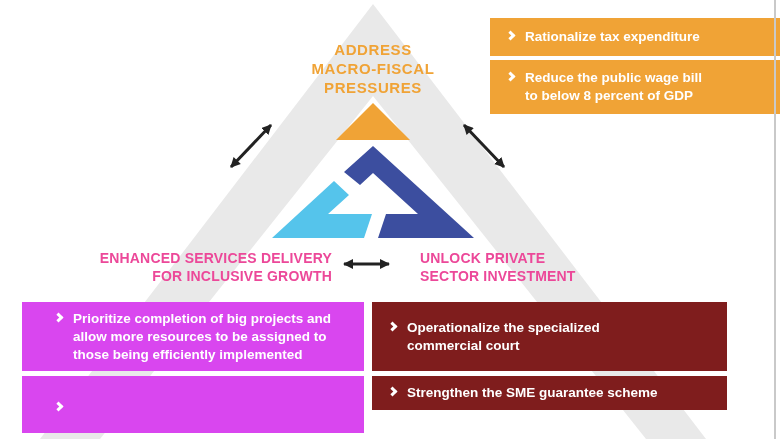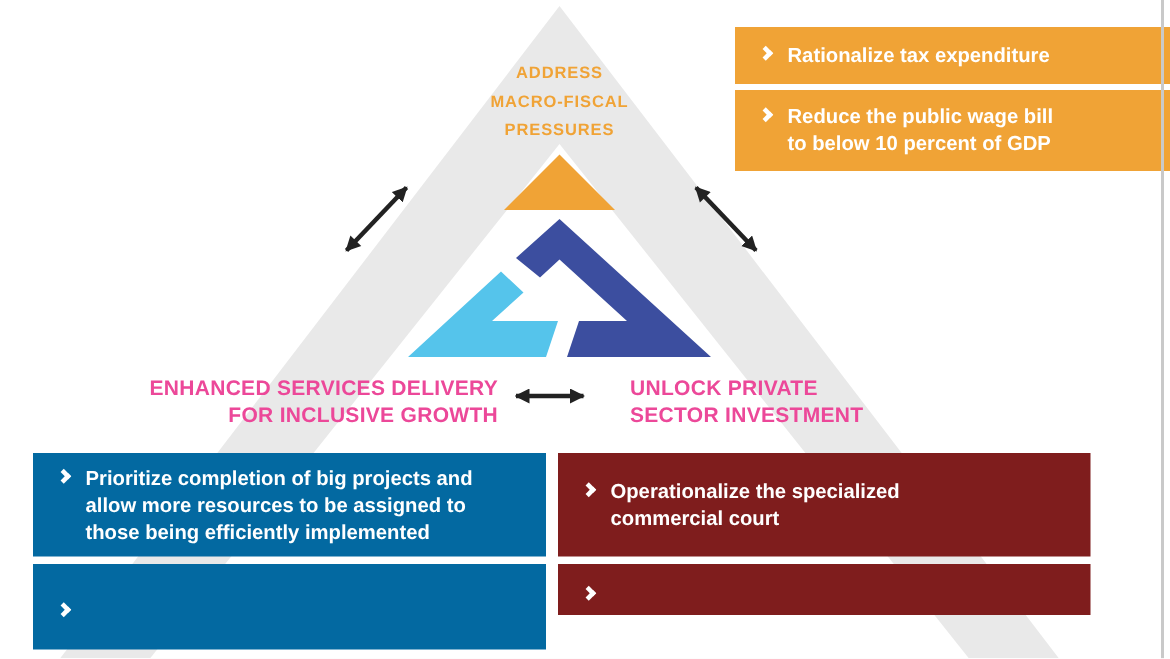--- a/index.html
+++ b/index.html
@@ -4,41 +4,41 @@
 <style>
   * { margin:0; padding:0; box-sizing:border-box; }
   html,body { background:#ffffff; }
   body { font-family:"Liberation Sans","DejaVu Sans",sans-serif; }
   .figure { position:relative; width:780px; height:439px; background:#fff; overflow:hidden; }
   .bg-svg { position:absolute; left:0; top:0; }
 
   .header-title {
     position:absolute; left:280px; top:40px; width:186px;
     text-align:center; color:#F0A336; font-weight:bold;
-    font-size:11px; line-height:19px; letter-spacing:0.6px; white-space:pre-line;
+    font-size:15px; line-height:19px; letter-spacing:0.6px; white-space:pre-line;
   }
   .left-label {
     position:absolute; left:58px; top:250px; width:274px; text-align:right;
     color:#ec4899; font-weight:bold; font-size:14px; line-height:17.5px;
     letter-spacing:0.2px; white-space:pre-line;
   }
   .right-label {
     position:absolute; left:420px; top:250px; width:220px; text-align:left;
     color:#ec4899; font-weight:bold; font-size:14px; line-height:17.5px;
     letter-spacing:0.2px; white-space:pre-line;
   }
 
   .stack { position:absolute; display:flex; flex-direction:column; }
   .stack-orange { left:490px; top:18px; width:308px; gap:4px; }
   .stack-blue   { left:22px;  top:302px; width:342px; gap:5px; }
   .stack-navy   { left:372px; top:302px; width:355px; gap:5px; }
 
   .action-box { display:flex; color:#fff; }
   .stack-orange .action-box { background:#F0A336; }
-  .stack-blue   .action-box { background:#0369a1; }
+  .stack-blue   .action-box { background:#d946ef;padding-left:16px; }
   .stack-navy   .action-box { background:#7f1d1d; }
   .box-h38 { height:38px; } .box-h54 { height:54px; }
   .box-h69 { height:69px; } .box-h57 { height:57px; } .box-h34 { height:34px; }
 
   .action-inner { margin:auto 0; display:flex; align-items:flex-start; padding:0 12px 0 17px; }
   .chev {
     flex:0 0 auto; width:7px; height:7px;
     border-top:3px solid #fff; border-right:3px solid #fff;
     transform:rotate(45deg); margin:4px 11px 0 0;
   }
@@ -87,21 +87,21 @@
     <div class="action-box box-h38">
       <div class="action-inner">
         <span class="chev"></span>
         <span class="action-text">Rationalize tax expenditure</span>
       </div>
     </div>
     <div class="action-box box-h54">
       <div class="action-inner">
         <span class="chev"></span>
         <span class="action-text">Reduce the public wage bill
-to below 10 percent of GDP</span>
+to below 8 percent of GDP</span>
       </div>
     </div>
   </div>
 
   <div class="stack stack-blue">
     <div class="action-box box-h69">
       <div class="action-inner">
         <span class="chev"></span>
         <span class="action-text">Prioritize completion of big projects and
 allow more resources to be assigned to
@@ -119,18 +119,19 @@
     <div class="action-box box-h69">
       <div class="action-inner">
         <span class="chev"></span>
         <span class="action-text">Operationalize the specialized
 commercial court</span>
       </div>
     </div>
     <div class="action-box box-h34">
       <div class="action-inner">
         <span class="chev"></span>
+        <span class="action-text">Strengthen the SME guarantee scheme</span>
       </div>
     </div>
   </div>
 
   <div class="edge-line"></div>
 </div>
 
 </body></html>

